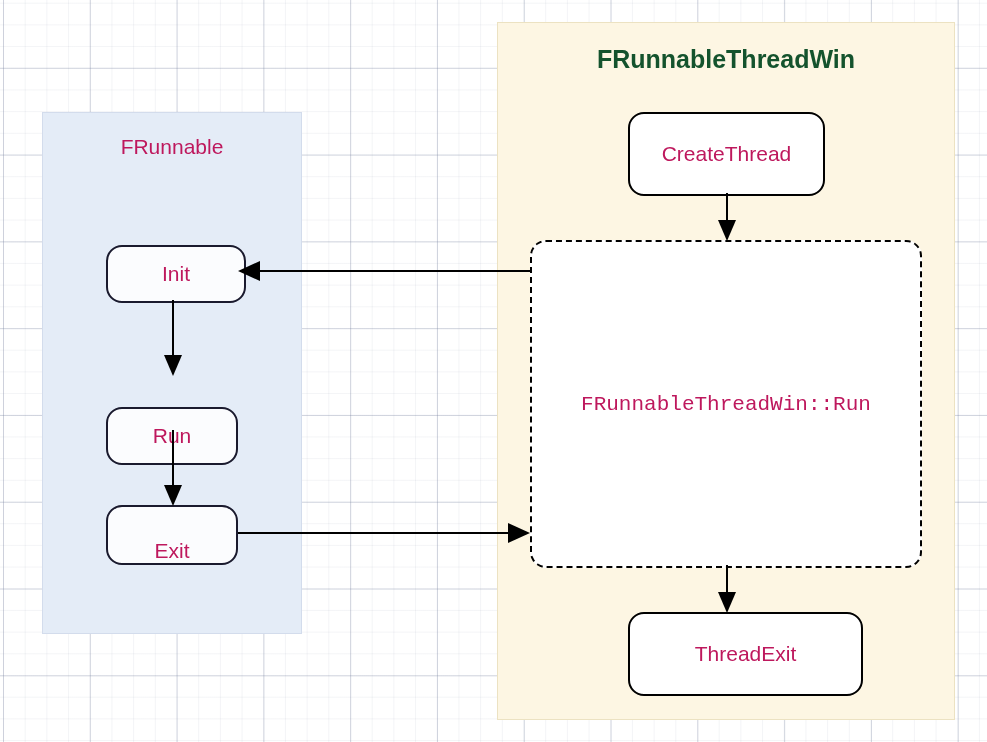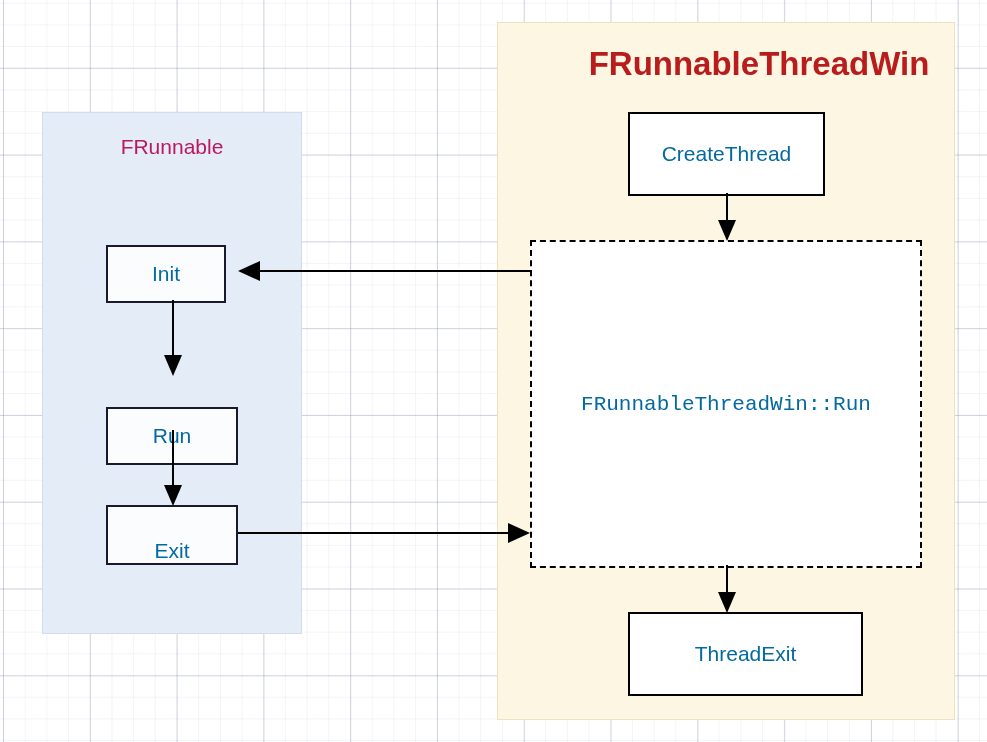--- a/index.html
+++ b/index.html
@@ -61,52 +61,52 @@
     white-space: nowrap;
   }
   #frunnable-title {
     top: 22px;
     font-size: 21px;
     color: #be185d;
     font-weight: 400;
   }
   #frunnablethreadwin-title {
     top: 22px;
-    font-size: 33px;
-    color: #b91c1c;
+    font-size: 25px;
+    color: #14532d;
     font-weight: bold;
-    padding-left: 33px;
   }
 
   
   .node {
     position: absolute;
     box-sizing: border-box;
     display: flex;
     align-items: center;
     justify-content: center;
     font-size: 21px;
-    color: #0369a1;
+    color: #be185d;
     white-space: nowrap;
     z-index: 3;
+    border-radius: 16px;
   }
   .node.solid {
     border: 2px solid #1a1a2e;
     background: #fbfcfe;
   }
   .node.solid-white {
     border: 2px solid #000000;
     background: #ffffff;
   }
   .node.dashed {
     border: 2px dashed #000000;
     background: #ffffff;
   }
 
-  #node-init  { left: 106px; top: 245px; width: 120px; height: 58px; }
+  #node-init  { left: 106px; top: 245px; width: 140px; height: 58px; }
   #node-run   { left: 106px; top: 375px; width: 132px; height: 58px; margin-top: 32px; }
   #node-exit  { left: 106px; top: 505px; width: 132px; height: 60px; align-items: flex-end; }
 
   #node-createthread { left: 628px; top: 112px; width: 197px; height: 84px; }
   #node-threadexit   { left: 628px; top: 612px; width: 235px; height: 84px; }
   #node-frtwrun      { left: 530px; top: 240px; width: 392px; height: 328px; font-family: Liberation Mono, monospace; }
 
   
   .connector {
     position: absolute;

